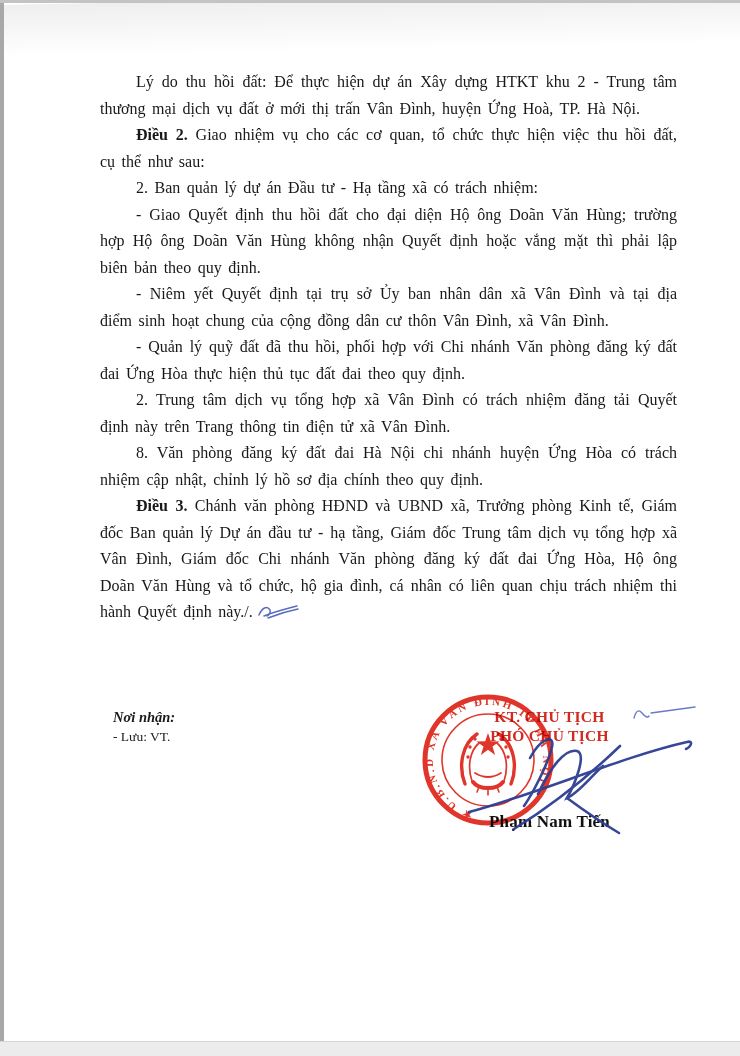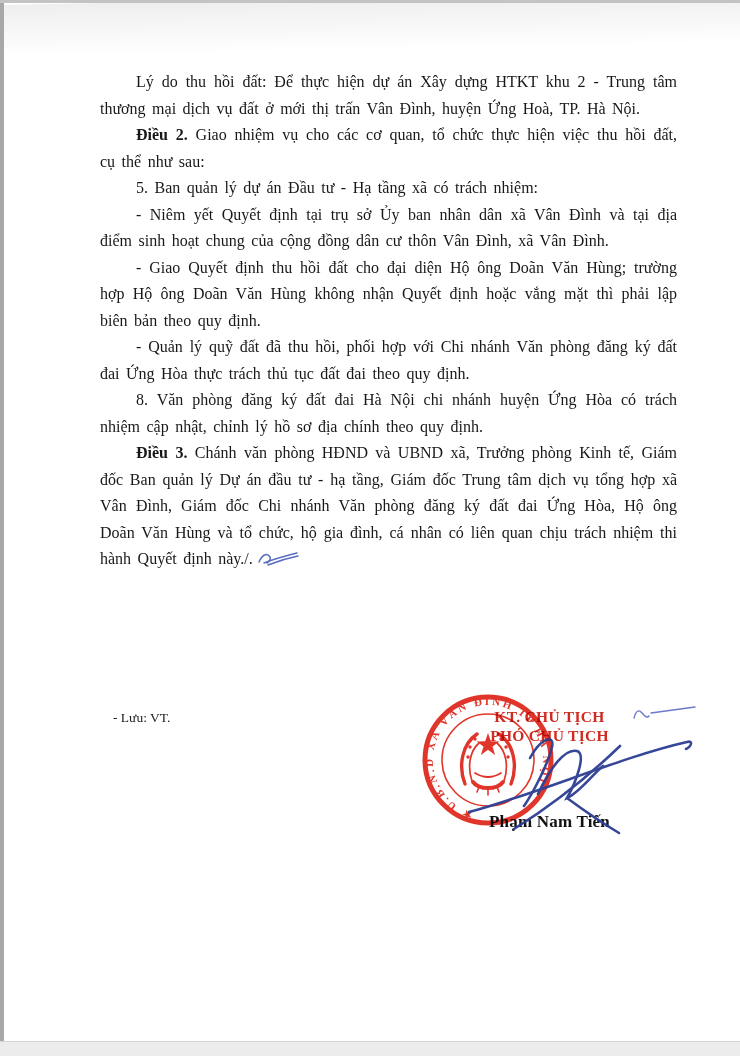--- a/index.html
+++ b/index.html
@@ -45,36 +45,38 @@
 </style>
 </head>
 <body>
 
 <div class="page">
   <div class="scan-shade"></div>
 
   <div class="body-text">
     <p><b></b><span>Lý do thu hồi đất: Để thực hiện dự án Xây dựng HTKT khu 2 - Trung tâm thương mại dịch vụ đất ở mới thị trấn Vân Đình, huyện Ứng Hoà, TP. Hà Nội.</span></p>
     <p><b>Điều 2.</b><span> Giao nhiệm vụ cho các cơ quan, tổ chức thực hiện việc thu hồi đất, cụ thể như sau:</span></p>
-    <p><b></b><span>5. Ban quản lý dự án Đầu tư - Hạ tầng xã có trách nhiệm:</span></p>
+    <p><b></b><span>2. Ban quản lý dự án Đầu tư - Hạ tầng xã có trách nhiệm:</span></p>
+    <p><b></b><span>- Giao Quyết định thu hồi đất cho đại diện Hộ ông Doãn Văn Hùng; trường hợp Hộ ông Doãn Văn Hùng không nhận Quyết định hoặc vắng mặt thì phải lập biên bản theo quy định.</span></p>
     <p><b></b><span>- Niêm yết Quyết định tại trụ sở Ủy ban nhân dân xã Vân Đình và tại địa điểm sinh hoạt chung của cộng đồng dân cư thôn Vân Đình, xã Vân Đình.</span></p>
-    <p><b></b><span>- Giao Quyết định thu hồi đất cho đại diện Hộ ông Doãn Văn Hùng; trường hợp Hộ ông Doãn Văn Hùng không nhận Quyết định hoặc vắng mặt thì phải lập biên bản theo quy định.</span></p>
-    <p><b></b><span>- Quản lý quỹ đất đã thu hồi, phối hợp với Chi nhánh Văn phòng đăng ký đất đai Ứng Hòa thực trách thủ tục đất đai theo quy định.</span></p>
+    <p><b></b><span>- Quản lý quỹ đất đã thu hồi, phối hợp với Chi nhánh Văn phòng đăng ký đất đai Ứng Hòa thực hiện thủ tục đất đai theo quy định.</span></p>
+    <p><b></b><span>2. Trung tâm dịch vụ tổng hợp xã Vân Đình có trách nhiệm đăng tải Quyết định này trên Trang thông tin điện tử xã Vân Đình.</span></p>
     <p><b></b><span>8. Văn phòng đăng ký đất đai Hà Nội chi nhánh huyện Ứng Hòa có trách nhiệm cập nhật, chỉnh lý hồ sơ địa chính theo quy định.</span></p>
     <p><b>Điều 3.</b><span> Chánh văn phòng HĐND và UBND xã, Trưởng phòng Kinh tế, Giám đốc Ban quản lý Dự án đầu tư - hạ tầng, Giám đốc Trung tâm dịch vụ tổng hợp xã Vân Đình, Giám đốc Chi nhánh Văn phòng đăng ký đất đai Ứng Hòa, Hộ ông Doãn Văn Hùng và tổ chức, hộ gia đình, cá nhân có liên quan chịu trách nhiệm thi hành Quyết định này./.</span><svg class="paraph-inline" width="44" height="16" viewBox="0 0 44 16">
           <g fill="none" stroke="#5a6cc0" stroke-width="1.5" stroke-linecap="round">
             <path d="M3,12 C6,5 11,2 14,7 C15,9 13,12 11,13"></path>
             <path d="M8,13 C18,9 30,6 41,3"></path>
             <path d="M12,15 C22,11 32,8 42,6"></path>
           </g>
         </svg></p>
   </div>
 
   <div class="footer">
     <div class="recipients">
+      <div class="recipients-label">Nơi nhận:</div>
       <div>- Lưu: VT.</div>
     </div>
 
     <div class="sig-block">
       <div class="sig-title">KT. CHỦ TỊCH</div>
       <div class="sig-title">PHÓ CHỦ TỊCH</div>
       <div class="sig-name">Phạm Nam Tiến</div>
     </div>
 
     <svg class="seal-svg" width="150" height="150" viewBox="0 0 150 150">

